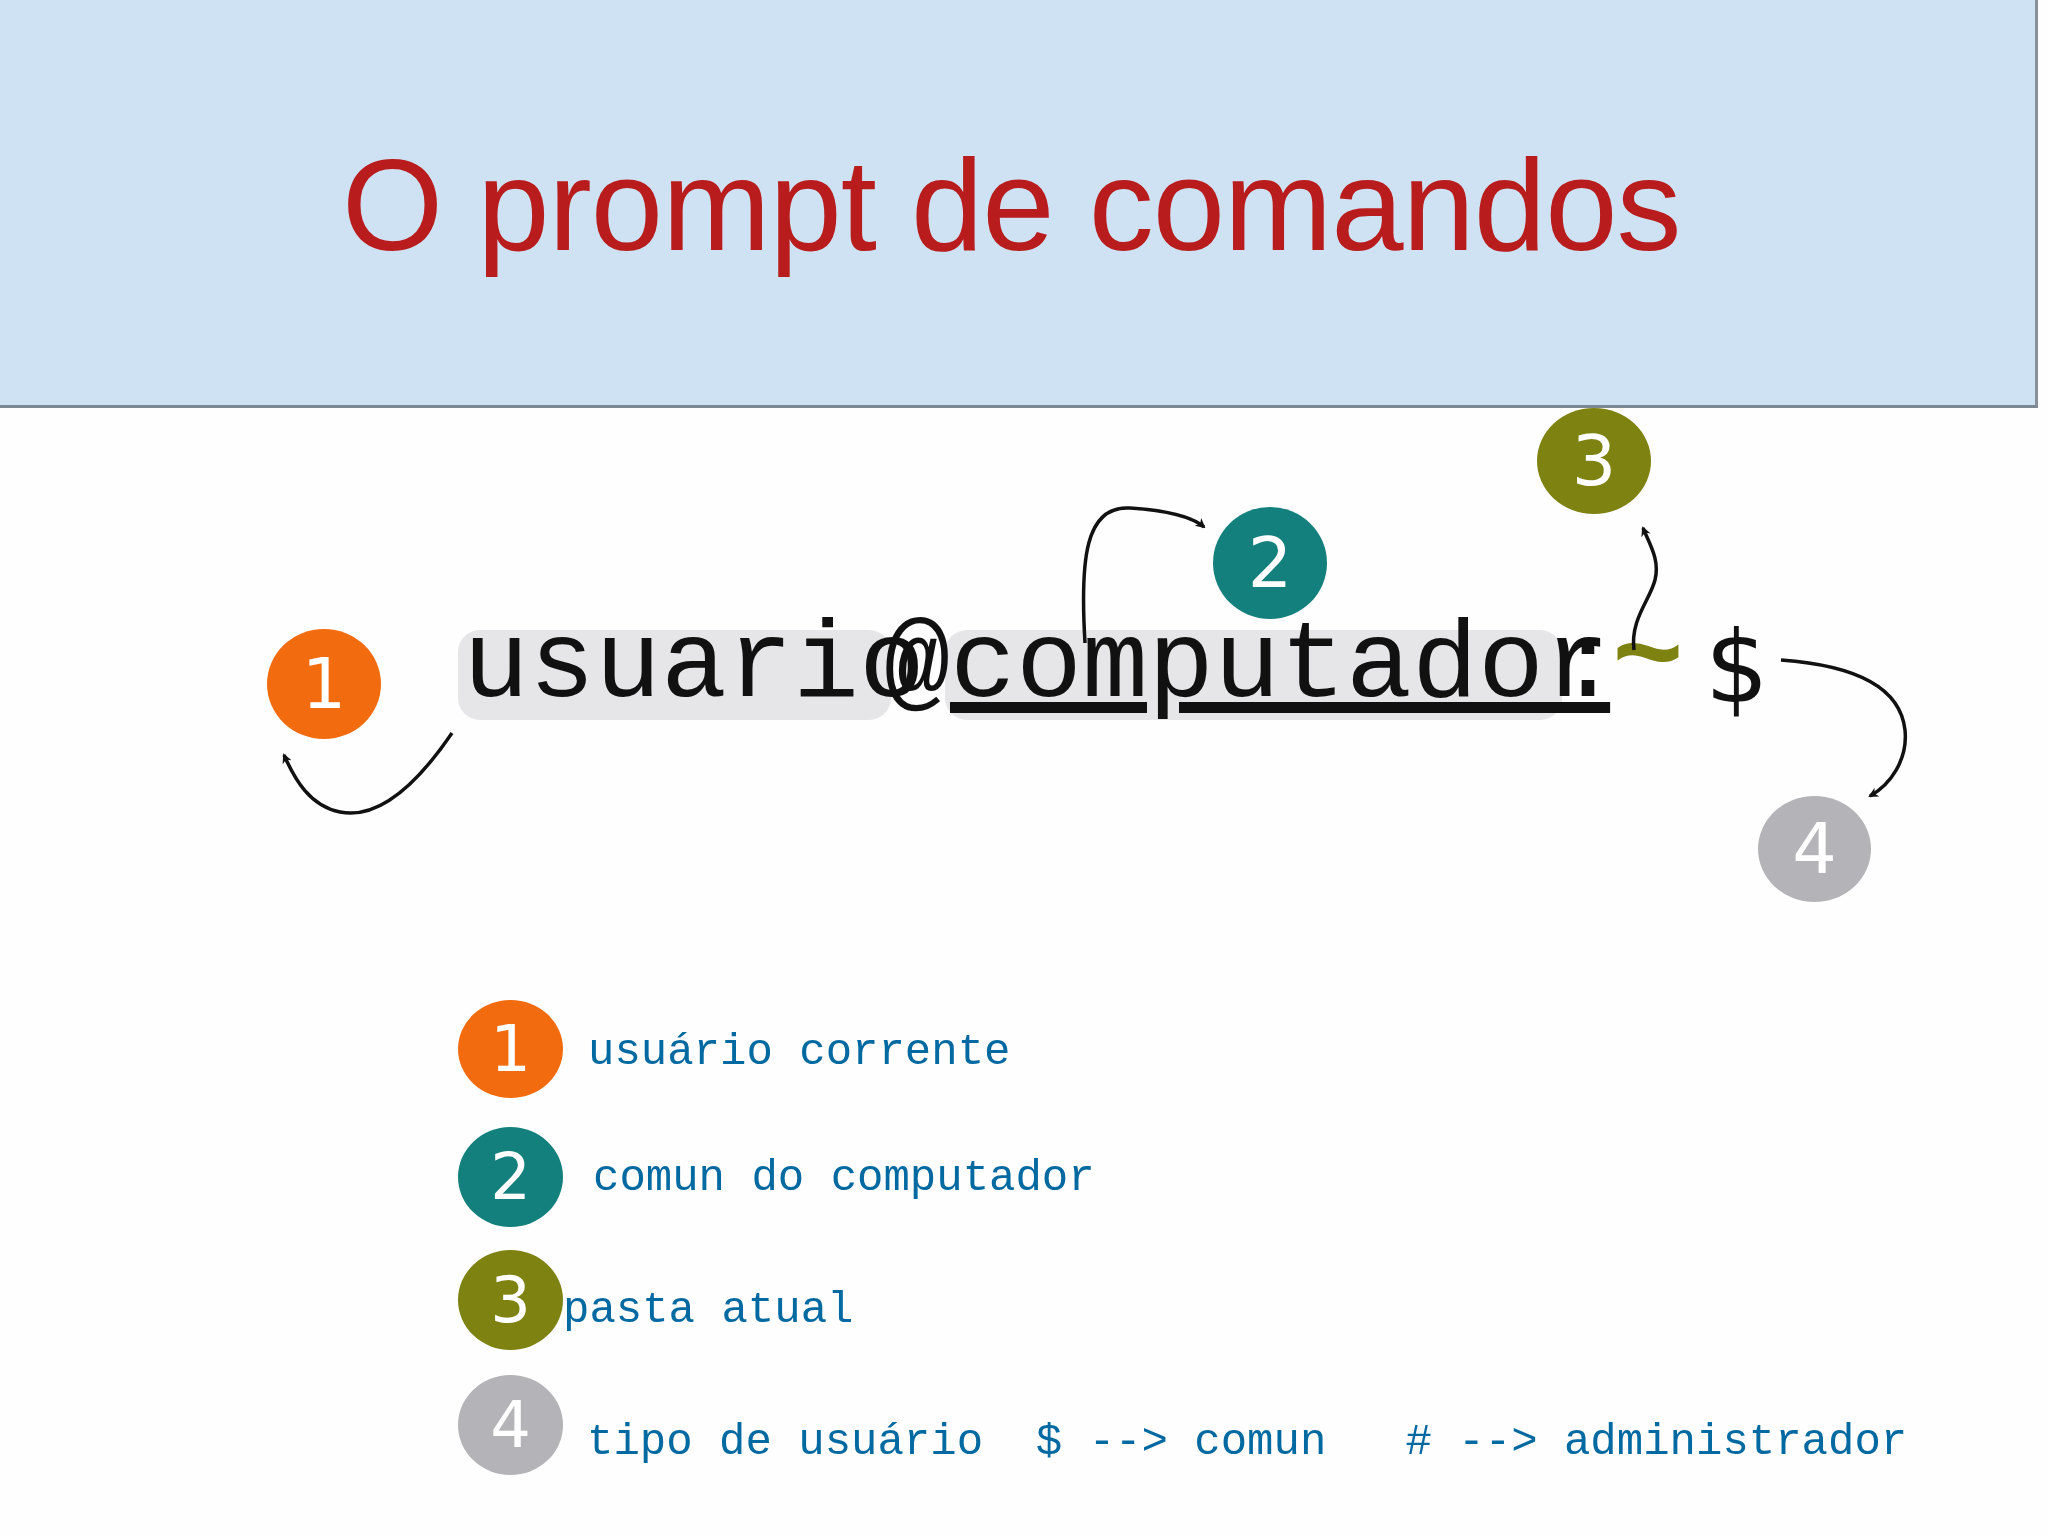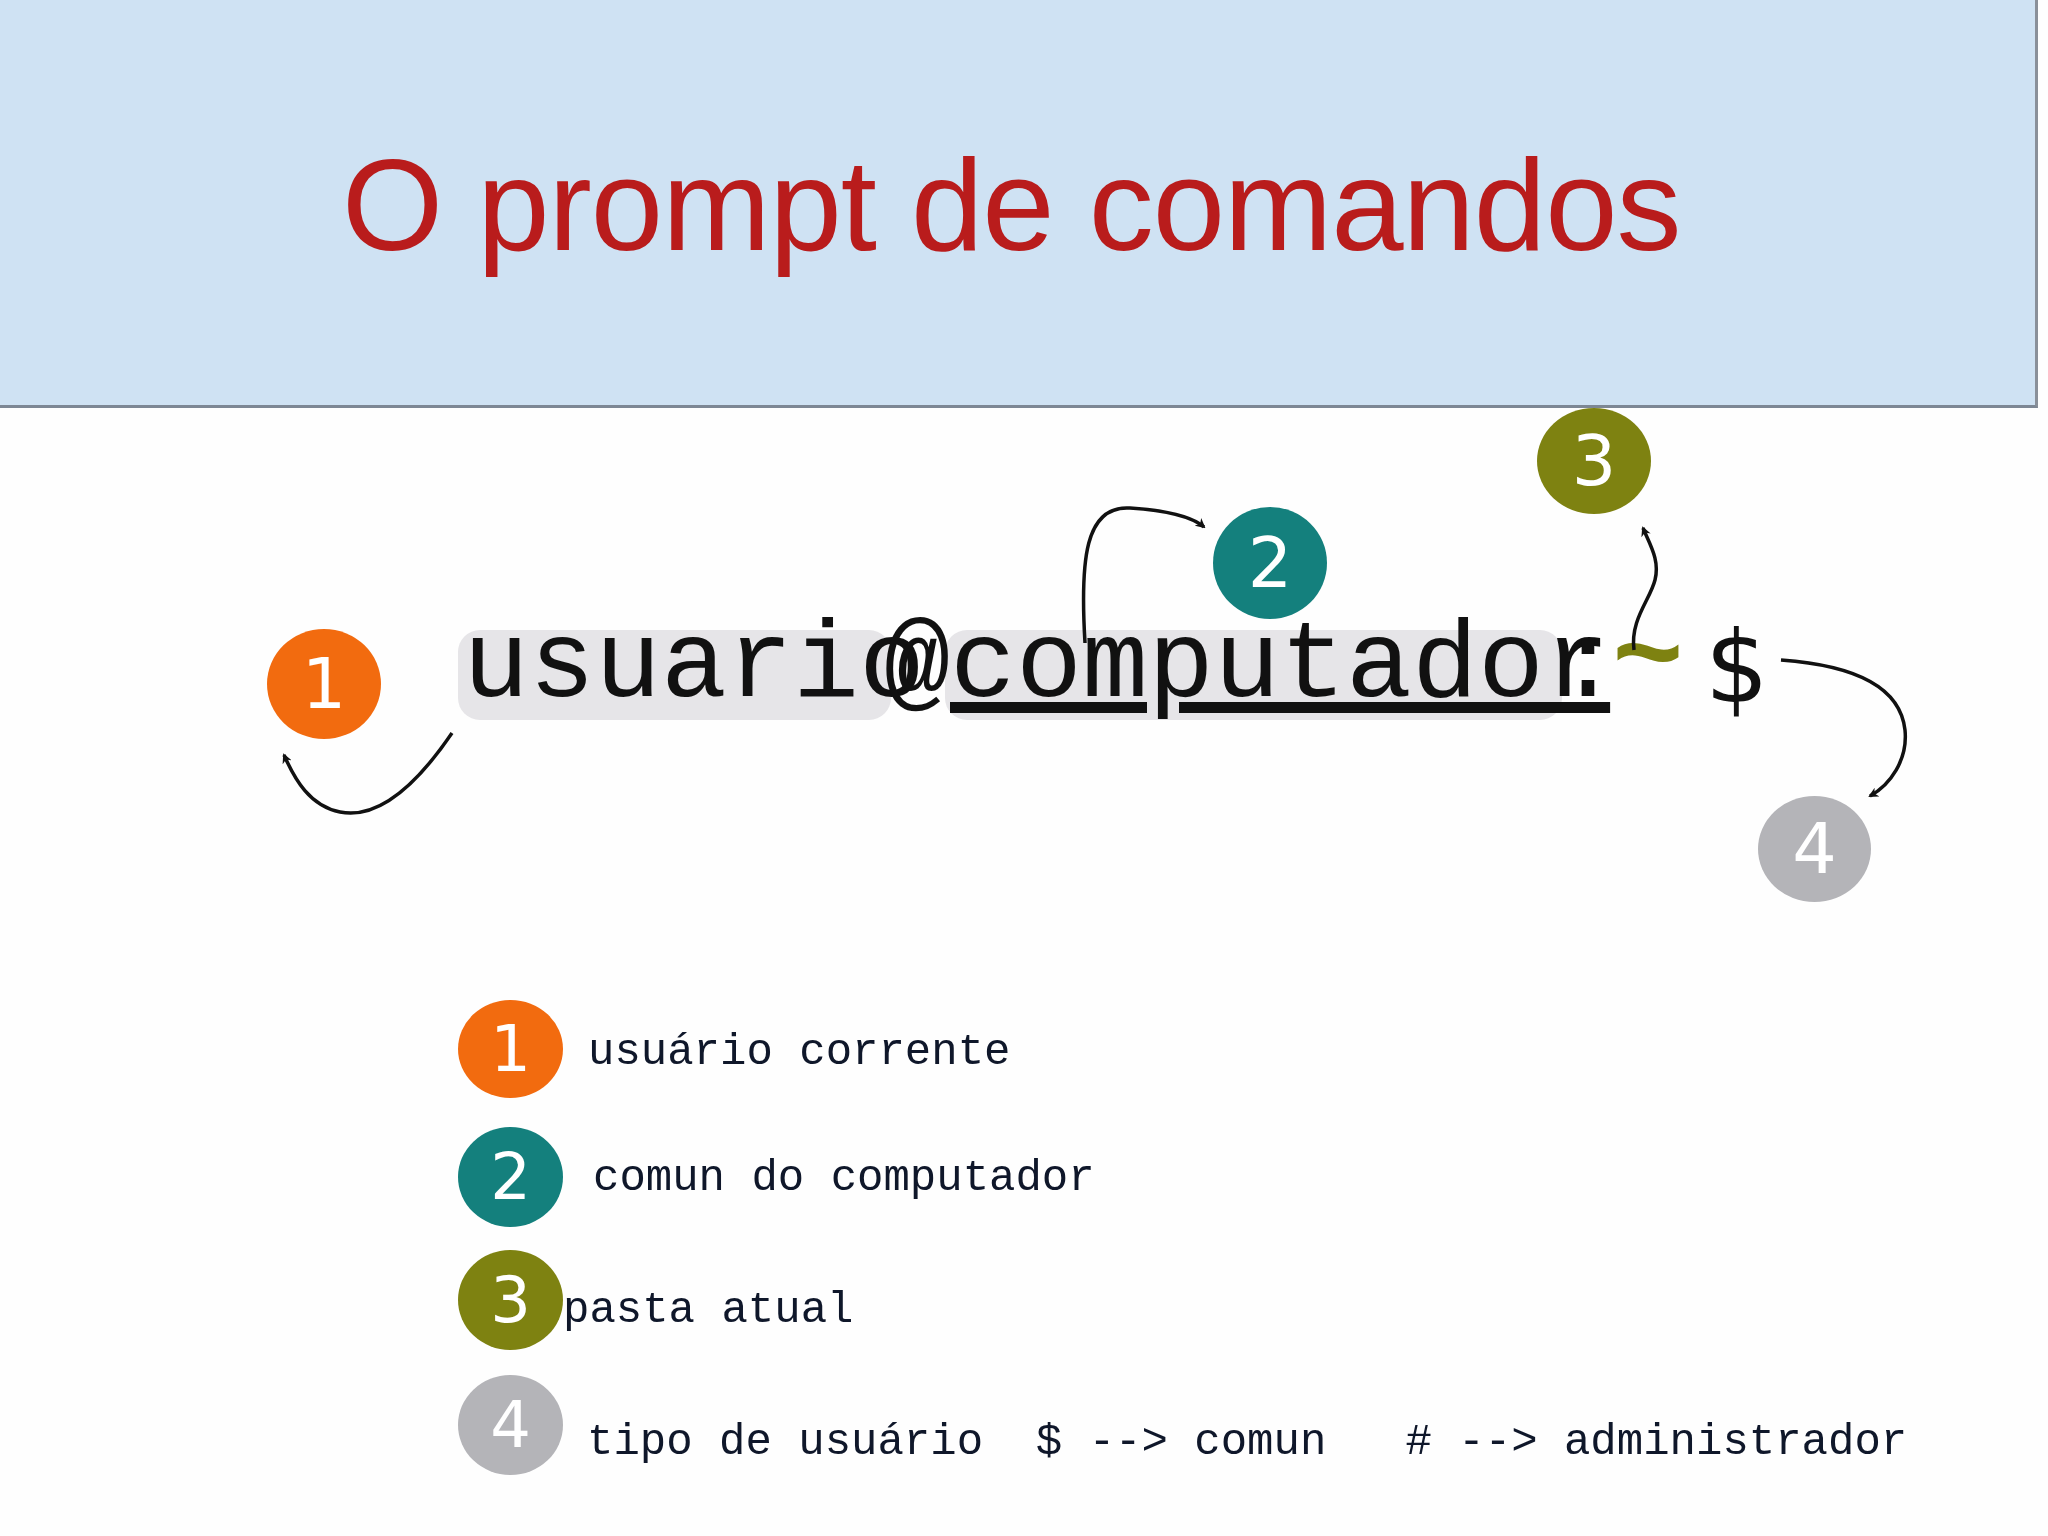--- a/index.html
+++ b/index.html
@@ -3,21 +3,21 @@
   <meta charset="utf-8">
   <style>
     html, body { margin:0; padding:0; }
     body { width:2048px; height:1536px; background:#fefefe; position:relative; overflow:hidden; font-family:"Liberation Sans", sans-serif; }
     .header { position:absolute; left:0; top:0; width:2038px; height:408px; background:#cfe2f3; border-right:3px solid #8a9099; border-bottom:3px solid #7d8794; box-sizing:border-box; }
     .title { position:absolute; left:318px; top:140px; font-family:Liberation Sans, sans-serif; font-size:130px; line-height:1; color:#b91c1c; white-space:nowrap; letter-spacing:-1px;margin-left:24px; }
     .mono { font-family:"Liberation Mono", monospace; }
     .pill { position:absolute; background:#e6e5e8; border-radius:22px; }
     .prompt-text { position:absolute; top:612px; font-size:110px; line-height:1; color:#111; white-space:nowrap; }
     .badge { position:absolute; border-radius:50%; color:#fff; display:flex; align-items:center; justify-content:center; font-family:"DejaVu Sans", sans-serif; line-height:1; }
-    .legend-text { position:absolute; font-size:44px; color:#0f172a; white-space:pre; line-height:1; }
+    .legend-text { position:absolute; font-size:44px; color:#0369a1; white-space:pre; line-height:1; }
     svg.arrows { position:absolute; left:0; top:0; }
   </style>
 </head>
 <body>
 
 <div class="header">
   <div class="title">O prompt de comandos</div>
 </div>
 
 <div>

